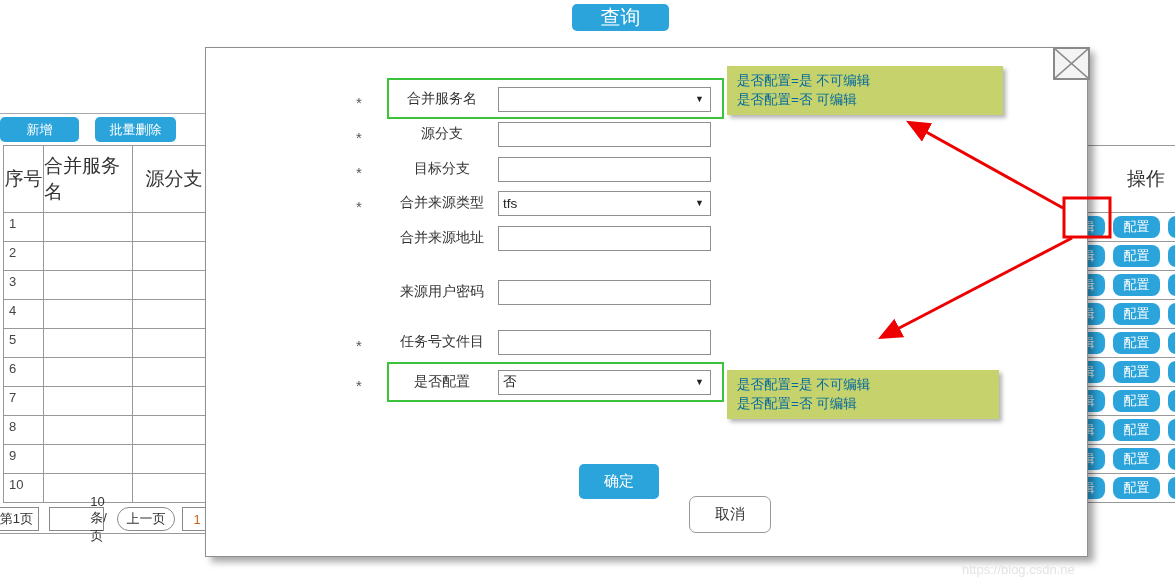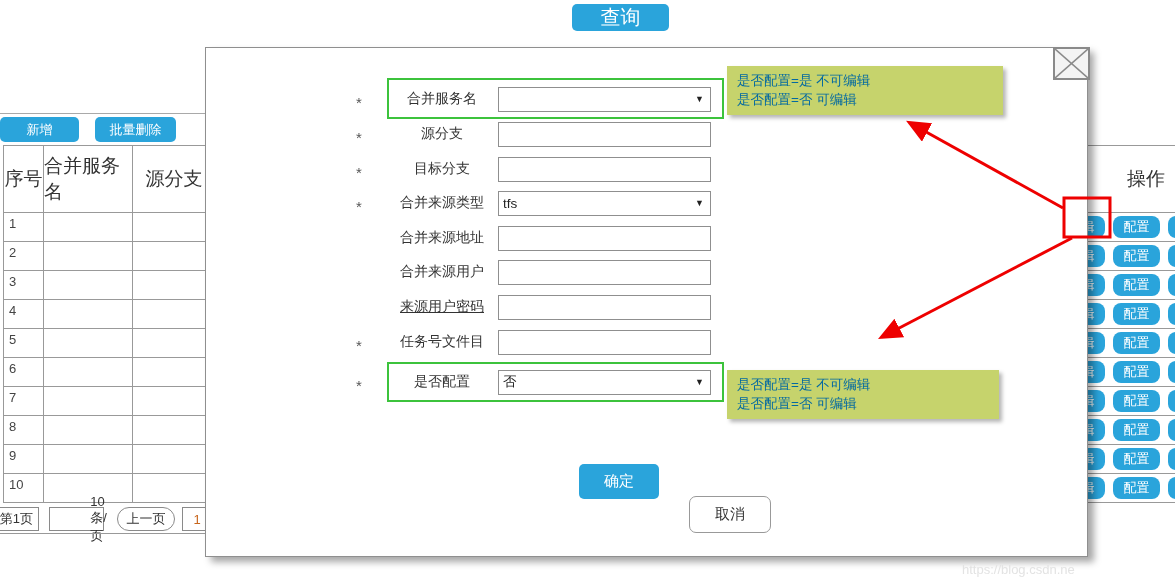--- a/index.html
+++ b/index.html
@@ -38,21 +38,21 @@
   #botline{position:absolute;left:0;top:533px;width:206px;border-top:1px solid #999;z-index:1;}
 
   
   #modal{position:absolute;left:205px;top:47px;width:883px;height:510px;background:#fff;
          border:1px solid #8f8f8f;box-sizing:border-box;box-shadow:6px 5px 7px rgba(0,0,0,0.35);z-index:5;}
   #modal-close{position:absolute;left:847px;top:-1px;width:37px;height:33px;background:#f4f4f4;
          border:2px solid #8a8a8a;box-sizing:border-box;cursor:pointer;display:flex;
          align-items:center;justify-content:center;}
   .frow{position:absolute;left:150px;height:34px;display:flex;align-items:center;}
   .f0{top:34px;} .f1{top:69px;} .f2{top:104px;} .f3{top:138px;} .f4{top:173px;}
-  .f5{top:207px;} .f6{top:242px;text-decoration:underline;} .f7{top:277px;} .f8{top:317px;}
+  .f5{top:207px;} .f6{top:227px;} .f7{top:277px;} .f8{top:317px;}
   .req{width:14px;font-size:15px;color:#555;text-align:left;padding-top:6px;}
   .flabel{width:112px;margin-left:16px;text-align:center;font-size:14px;color:#333;}
   .fbox{width:213px;height:25px;border:1px solid #8f8f8f;box-sizing:border-box;background:#fff;
         display:flex;align-items:center;justify-content:space-between;padding:0 6px 0 4px;
         font-size:13.5px;color:#222;}
   .fbox .caret{font-size:9px;color:#222;}
   .hl{position:absolute;left:181px;width:337px;border:2px solid #3cc33c;box-sizing:border-box;
       pointer-events:none;}
   #hl-top{top:30px;height:41px;}
   #hl-bottom{top:314px;height:40px;}
@@ -257,27 +257,20 @@
     </div>
 
     <div class="frow f4">
       <span class="req"></span>
       <span class="flabel">合并来源地址</span>
       <div class="fbox">
         <span></span>
       </div>
     </div>
 
-    <div class="frow f5">
-      <span class="req"></span>
-      <span class="flabel">合并来源用户</span>
-      <div class="fbox">
-        <span></span>
-      </div>
-    </div>
 
     <div class="frow f6">
       <span class="req"></span>
       <span class="flabel">来源用户密码</span>
       <div class="fbox">
         <span></span>
       </div>
     </div>
 
     <div class="frow f7">

